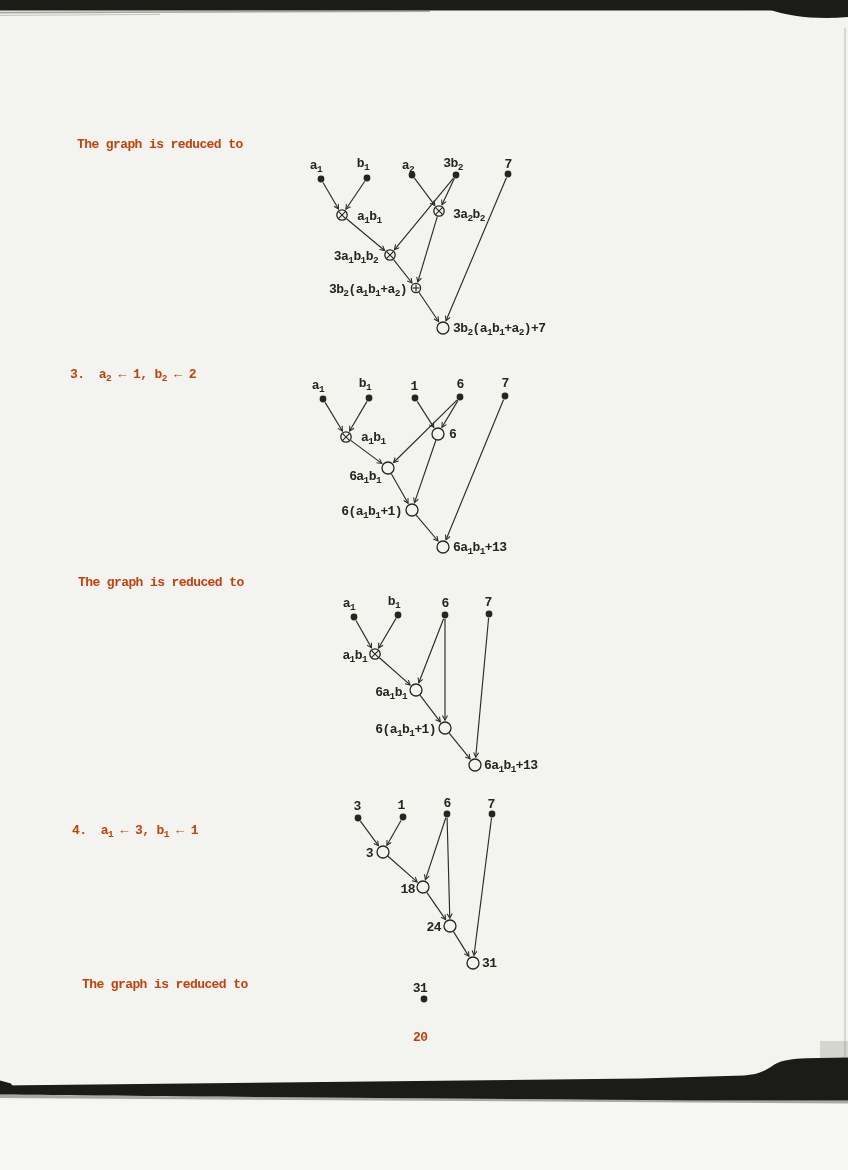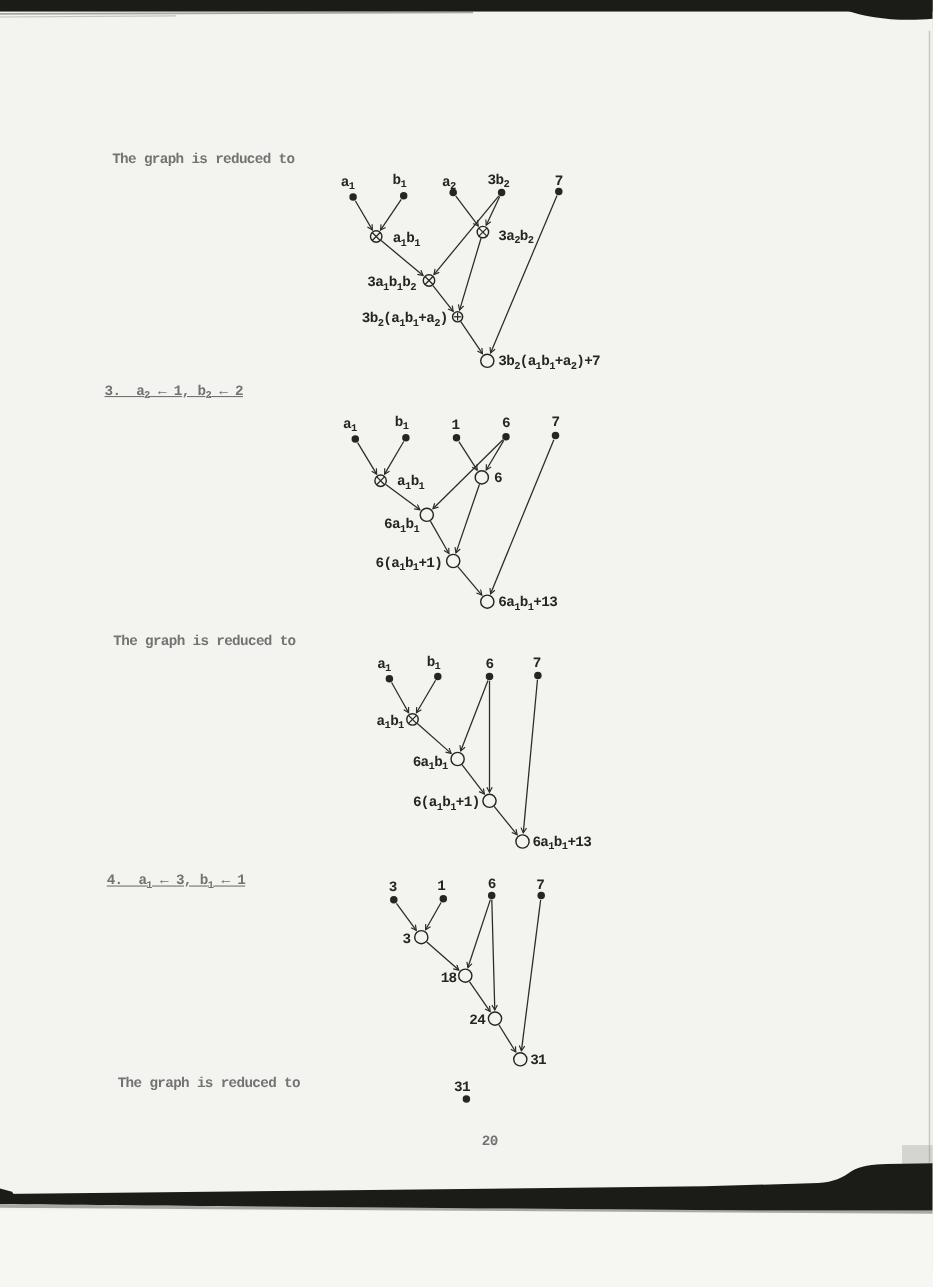--- a/index.html
+++ b/index.html
@@ -5,21 +5,21 @@
   html,body{margin:0;padding:0;background:#d9d9d5;}
   .page{
     position:relative;width:848px;height:1170px;margin:0 auto;
     background:#f3f3ef;overflow:hidden;
     font-family:"Liberation Mono","DejaVu Sans Mono",monospace;
   }
   .layer{position:absolute;left:0;top:0;}
   .txt{
     position:absolute;
     font:700 13px/15px "Liberation Mono","DejaVu Sans Mono",monospace;
-    letter-spacing:-0.6px;color:#737373;white-space:pre;margin-left:25px;
+    letter-spacing:-0.6px;color:#c2410c;white-space:pre;
   }
   .txt .sb{font-size:9.5px;vertical-align:-3px;letter-spacing:-0.4px;}
   .lbl{font:700 13px "Liberation Mono","DejaVu Sans Mono",monospace;fill:#26261f;letter-spacing:-0.6px;}
   .sub{font-size:9.5px;}
   .edge{stroke:#2b2b27;stroke-width:1.15;}
   .leaf{fill:#26261f;stroke:none;}
   .op{fill:#f3f3ef;stroke:#26261f;stroke-width:1.3;}
   .opl{stroke:#26261f;stroke-width:1.1;}
 </style>
 </head>
@@ -251,20 +251,20 @@
     <rect x="820" y="1041" width="28" height="17" fill="#8a877e" opacity="0.28"></rect>
     <path d="M0,1085.5 L640,1078.5 L744,1075.5 C758,1074.8 766,1070.5 774,1064.8
              C781,1060 794,1058.6 806,1058.2 L848,1057.5 L848,1100.5 L690,1100.5
              C430,1098.5 150,1096.2 0,1094.5 Z" fill="#1b1b18"></path>
     <path d="M0,1094.5 C150,1096.2 430,1098.5 690,1100.5 L848,1100.5 L848,1103.5 L0,1098 Z" fill="#1b1b18" opacity="0.35"></path>
     <path d="M0,1080.5 L11,1083.5 L15,1090 L5,1094 L0,1093.5 Z" fill="#1b1b18"></path>
   </svg>
 
   <div id="text-layer" class="layer">
       <div class="txt" style="left: 77px; top: 137px;"><span>The graph is reduced to</span></div>
-      <div class="txt" style="left: 70px; top: 348px; text-decoration: underline;"><span>3.  a</span><span class="sb">2</span><span> ← 1, b</span><span class="sb">2</span><span> ← 2</span></div>
+      <div class="txt" style="left: 70px; top: 367px;"><span>3.  a</span><span class="sb">2</span><span> ← 1, b</span><span class="sb">2</span><span> ← 2</span></div>
       <div class="txt" style="left: 78px; top: 575px;"><span>The graph is reduced to</span></div>
-      <div class="txt" style="left: 72px; top: 793px; text-decoration: underline;"><span>4.  a</span><span class="sb">1</span><span> ← 3, b</span><span class="sb">1</span><span> ← 1</span></div>
+      <div class="txt" style="left: 72px; top: 823px;"><span>4.  a</span><span class="sb">1</span><span> ← 3, b</span><span class="sb">1</span><span> ← 1</span></div>
       <div class="txt" style="left: 82px; top: 977px;"><span>The graph is reduced to</span></div>
       <div class="txt" style="left: 413px; top: 1030px;"><span>20</span></div>
     </div>
 
 </div>
 
 </body></html>

